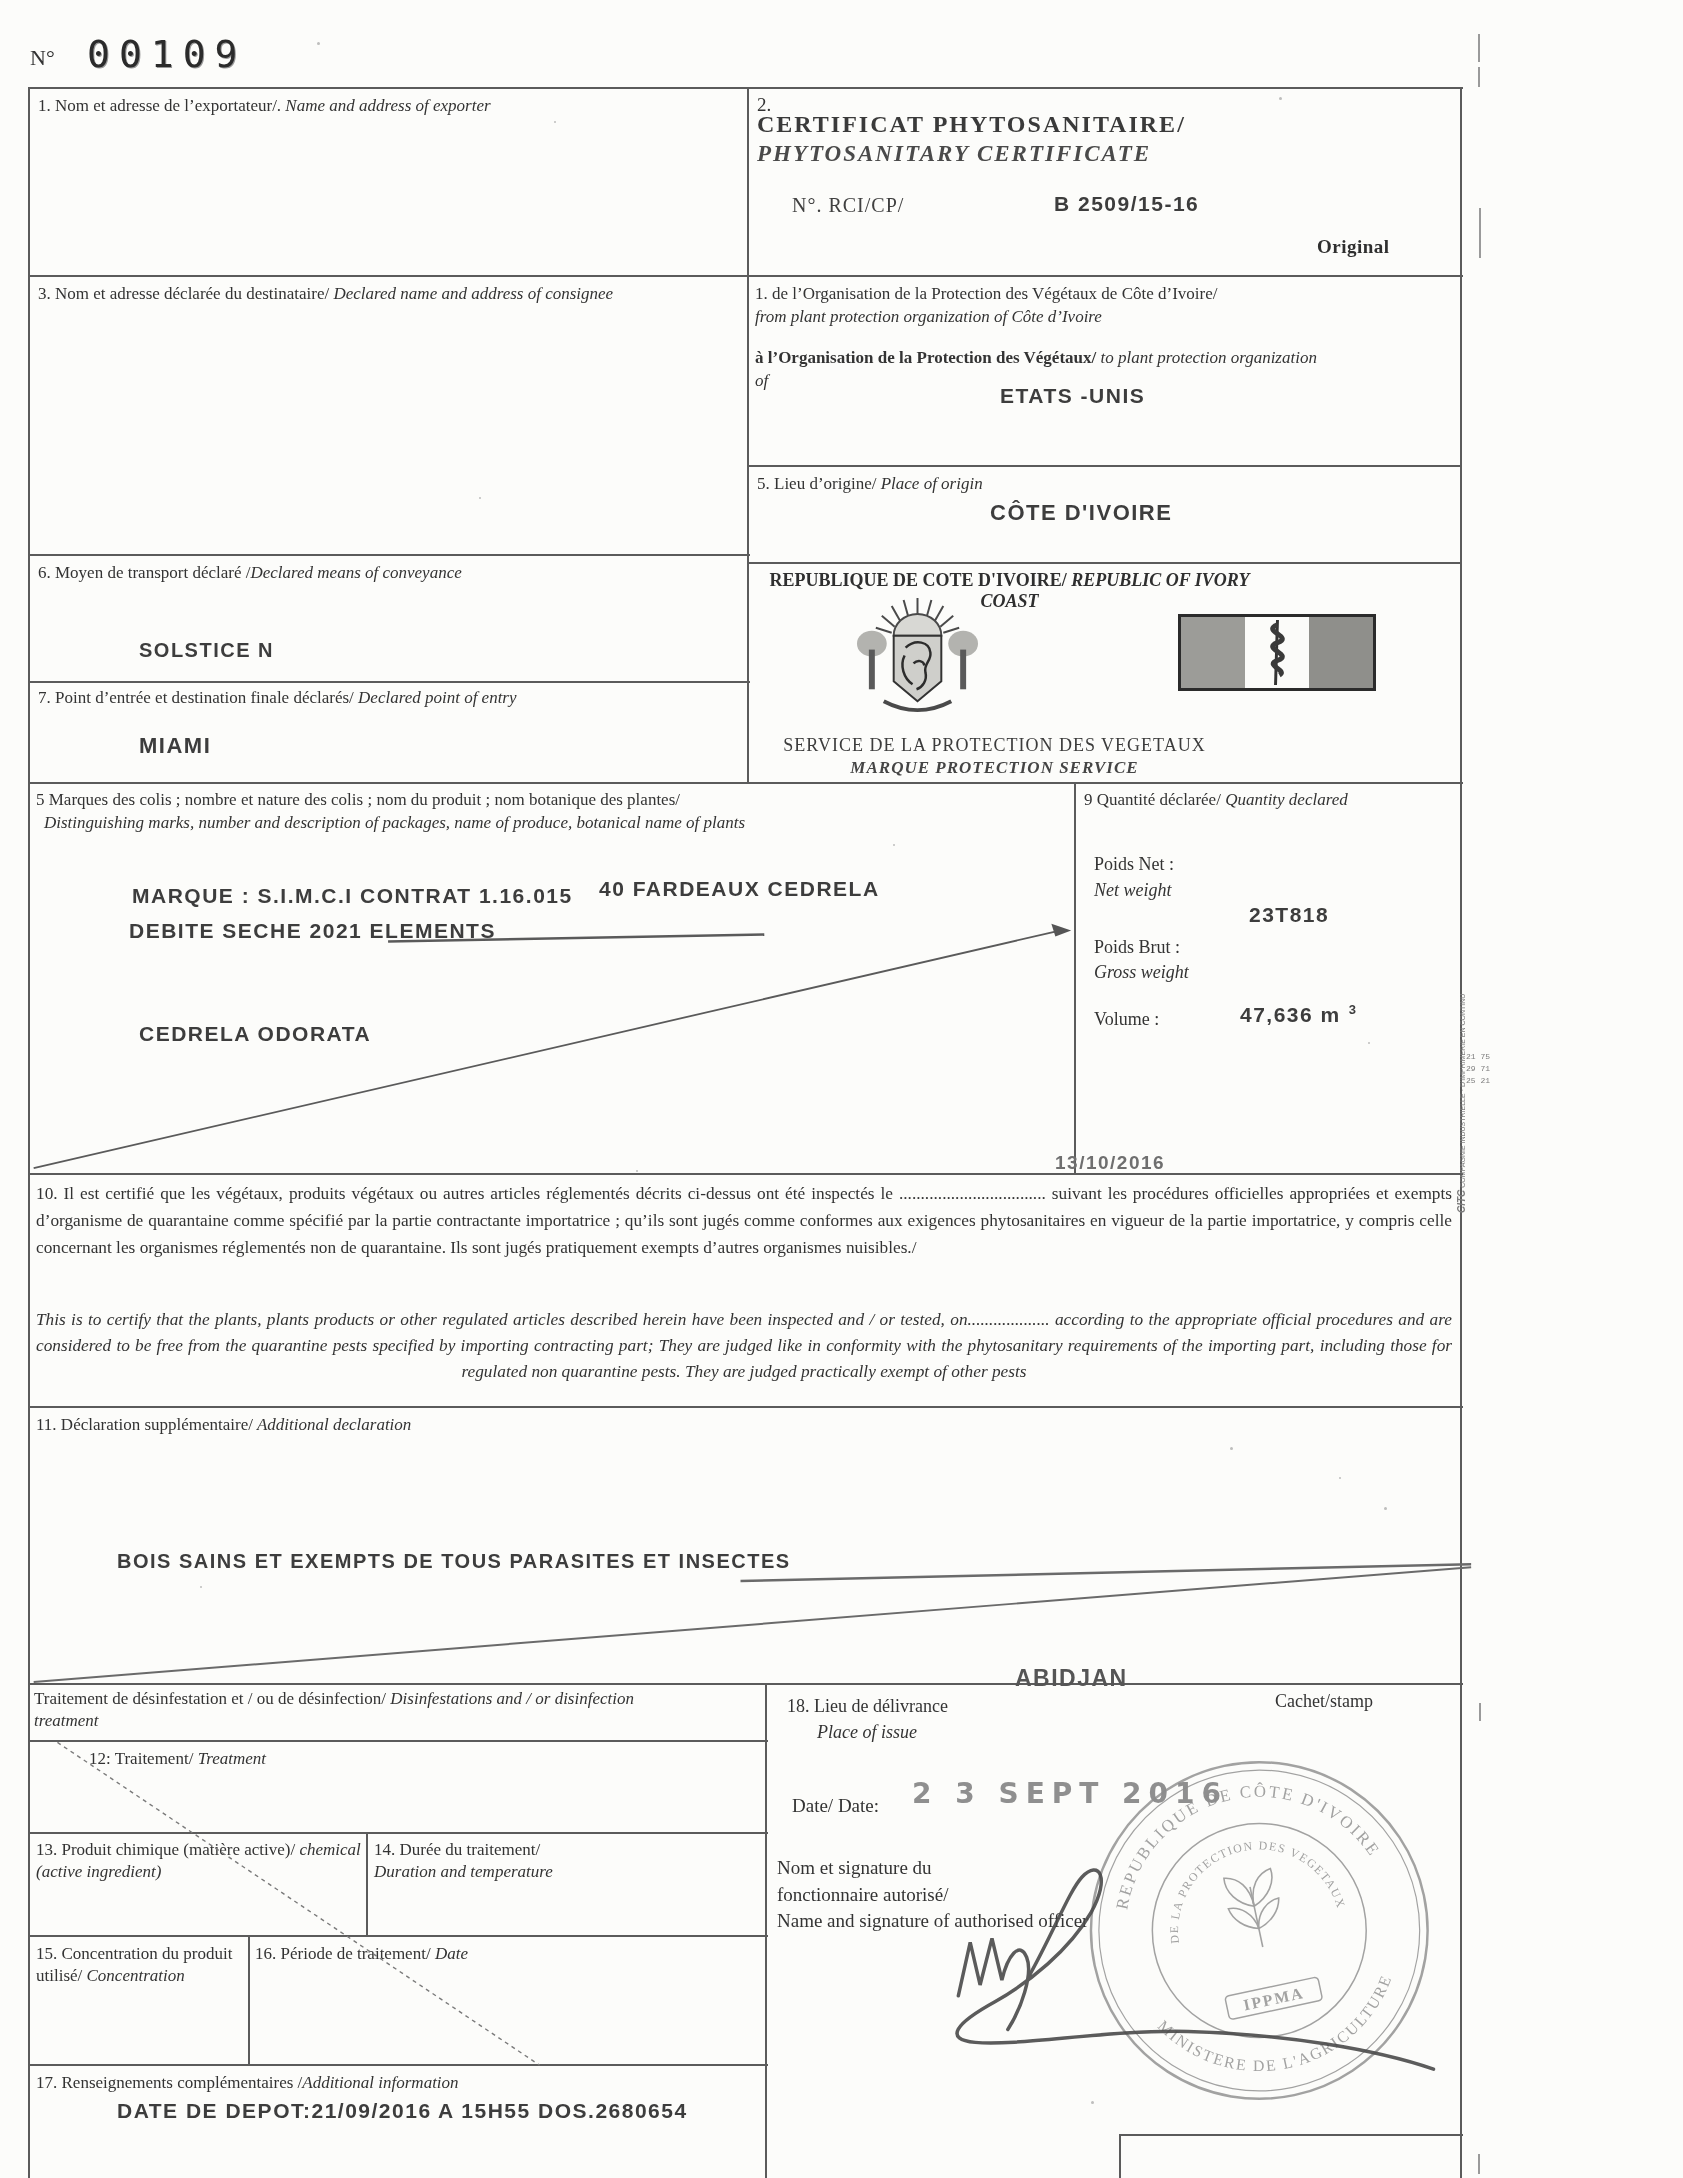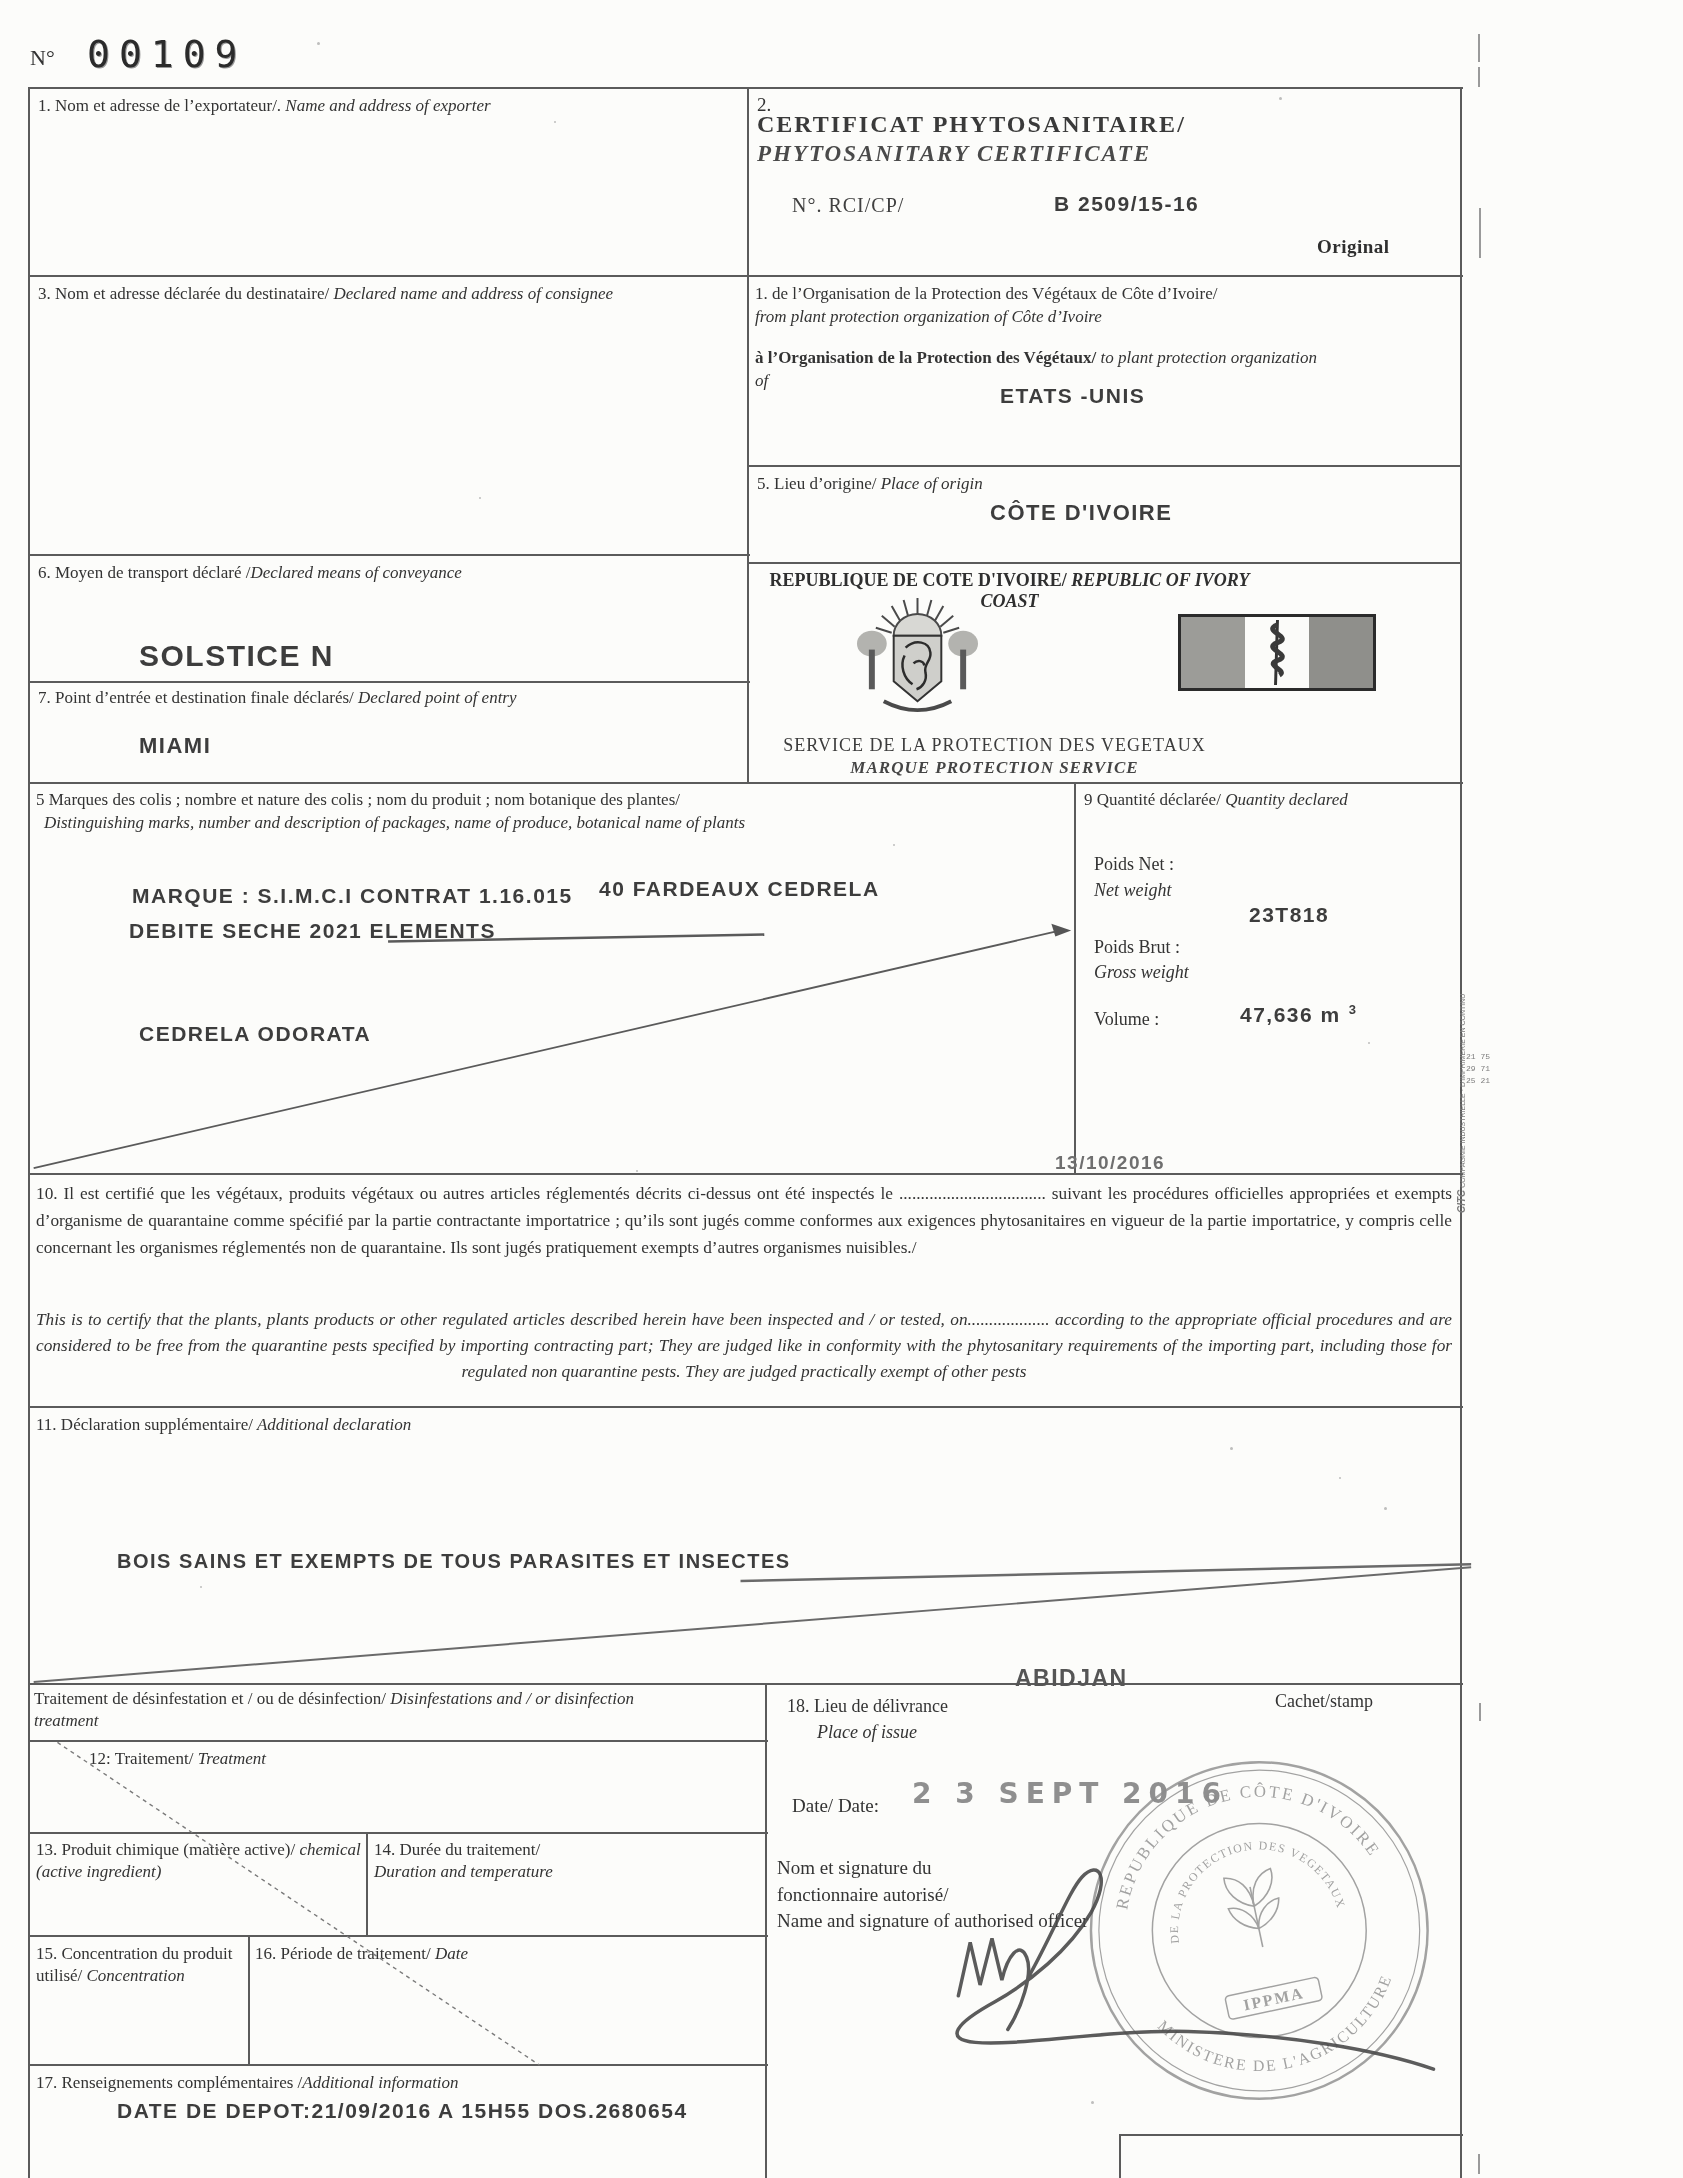--- a/index.html
+++ b/index.html
@@ -76,21 +76,21 @@
 <div class="abs stamp" style="left:1000px;top:384px;font-size:21px">ETATS -UNIS</div>
 
 <div class="abs lbl" style="left:757px;top:473px">
   <span>5. Lieu d’origine/</span><span class="it"> Place of origin</span>
 </div>
 <div class="abs stamp" style="left:990px;top:500px;font-size:22px">CÔTE D'IVOIRE</div>
 
 <div class="abs lbl" style="left:38px;top:562px">
   <span>6. Moyen de transport déclaré /</span><span class="it">Declared means of conveyance</span>
 </div>
-<div class="abs stamp" style="left:139px;top:639px;font-size:30px">SOLSTICE N</div>
+<div class="abs stamp" style="left:139px;top:639px;font-size:20px">SOLSTICE N</div>
 <div class="abs lbl" style="left:38px;top:687px">
   <span>7. Point d’entrée et destination finale  déclarés/</span><span class="it"> Declared point of entry</span>
 </div>
 <div class="abs stamp" style="left:139px;top:733px;font-size:22px">MIAMI</div>
 
 <div class="abs b" style="left:752px;top:570px;width:515px;text-align:center;font-size:18px">
   <span>REPUBLIQUE DE COTE D'IVOIRE/</span><span class="it"> REPUBLIC OF IVORY COAST</span>
 </div>
 
 <div class="abs" style="left:854px;top:594px">

